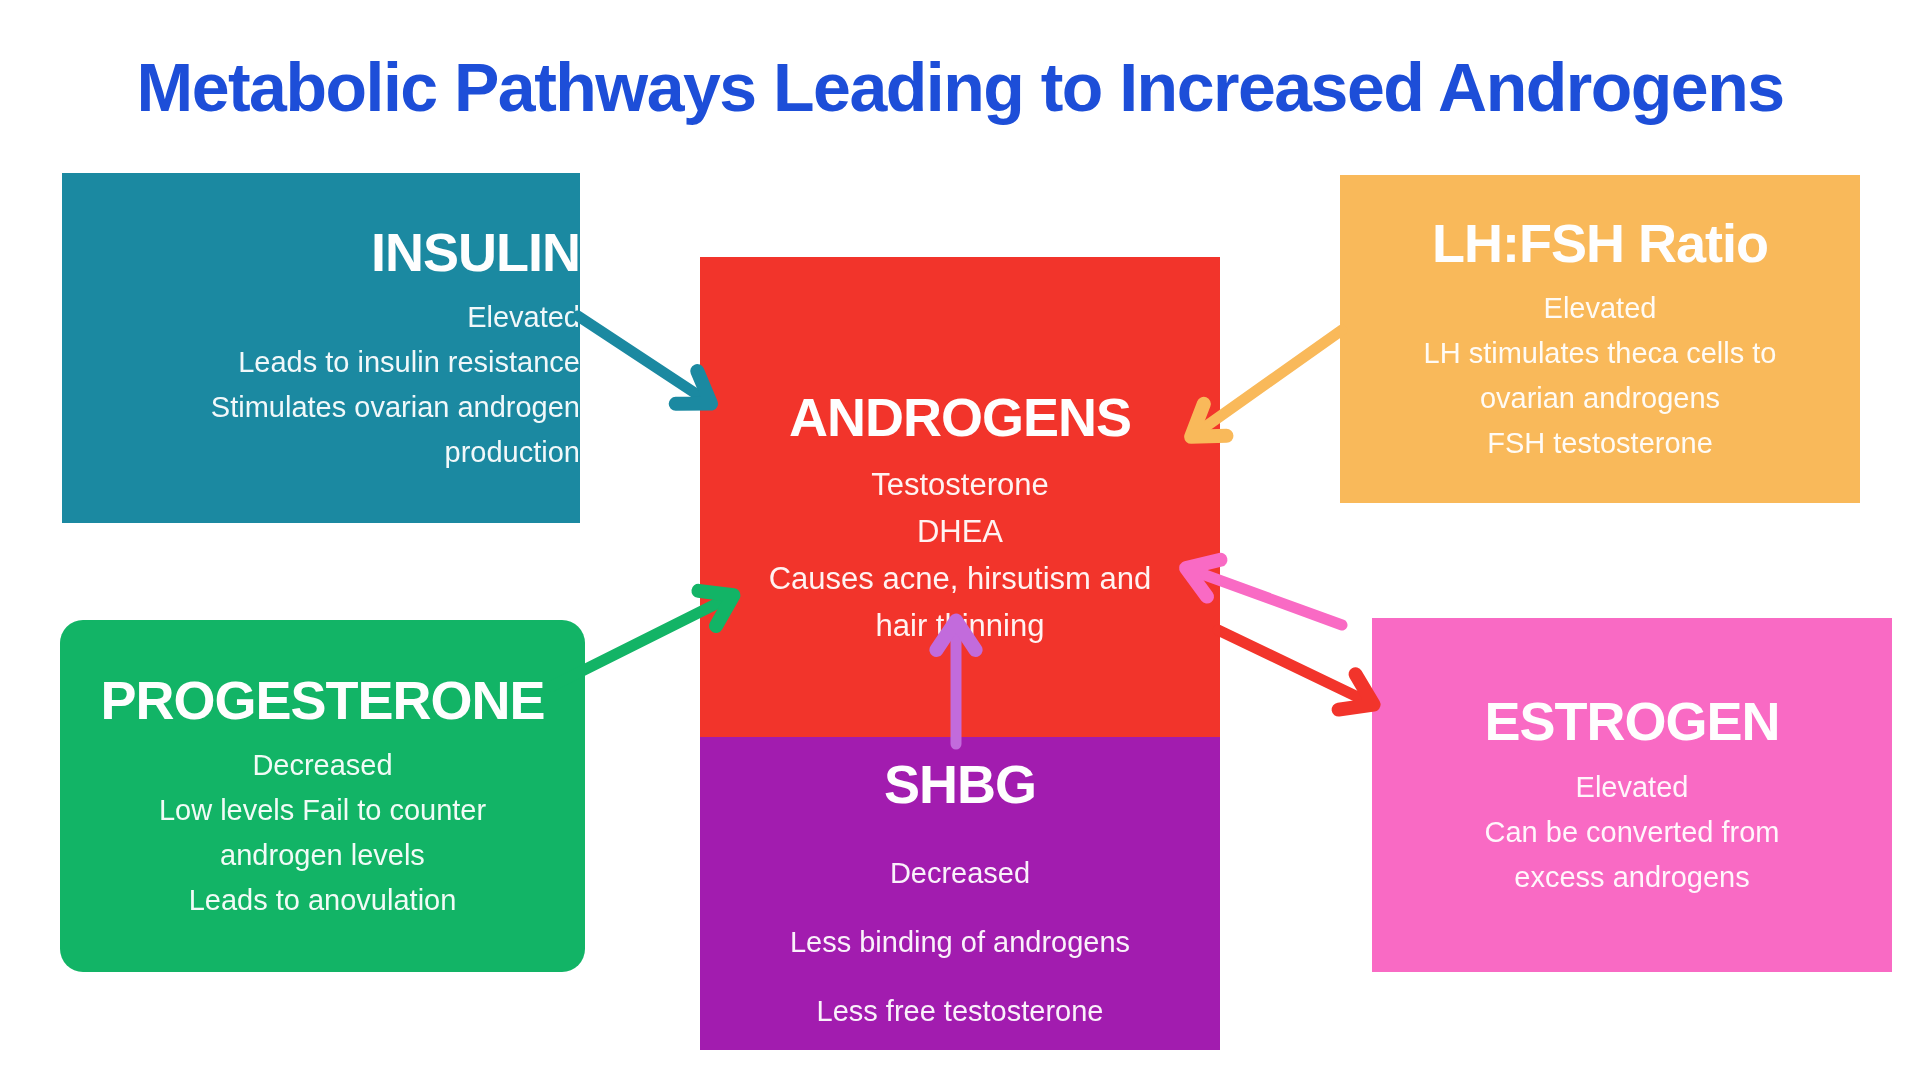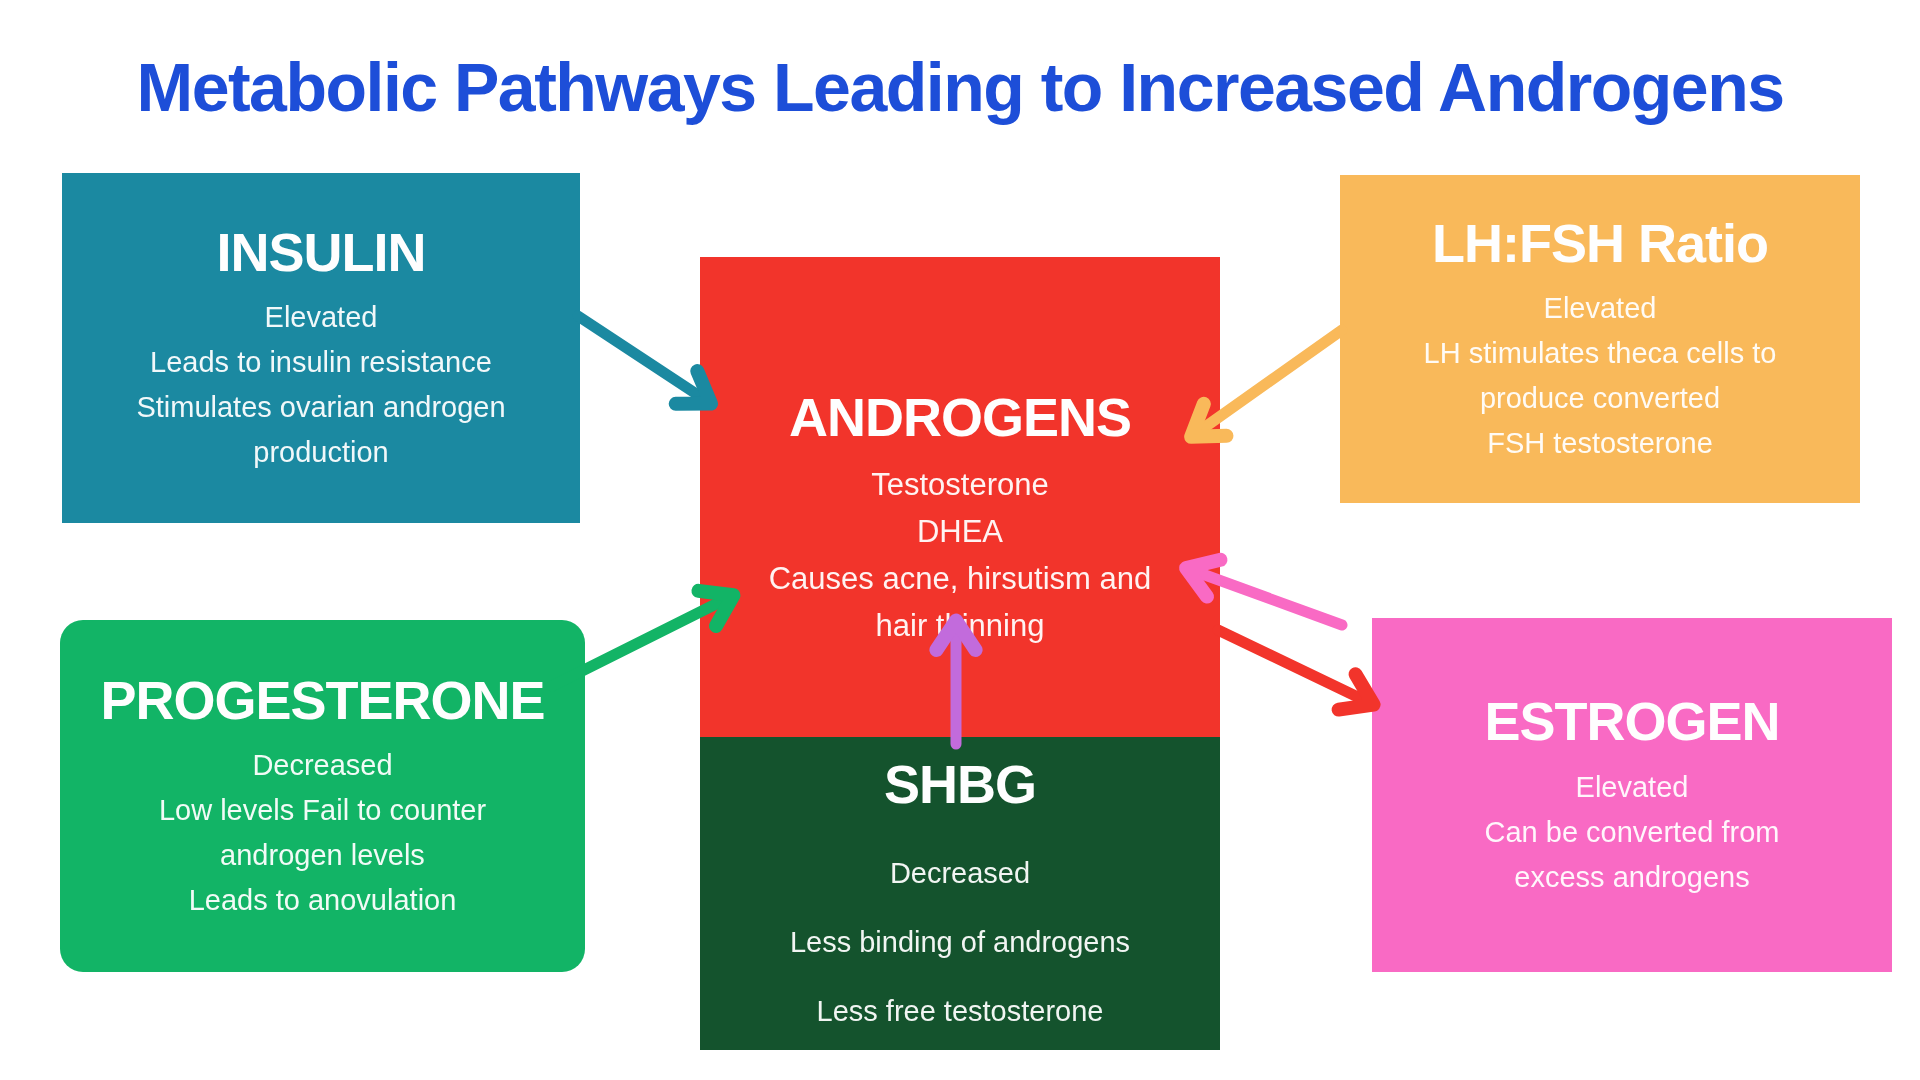--- a/index.html
+++ b/index.html
@@ -34,53 +34,53 @@
   .arrows-layer{position:absolute;left:0;top:0;width:1920px;height:1080px;pointer-events:none;}
   .arrows-layer line{stroke-width:11;stroke-linecap:round;}
 </style>
 </head>
 <body>
 
 <div class="stage" style="background-color: rgb(255, 255, 255);">
 
   <div class="page-title" style="color: #1d4ed8;">Metabolic Pathways Leading to Increased Androgens</div>
 
-  <div class="box box--insulin" style="background-color: rgb(27, 137, 161);">
+  <div class="box box--insulin" style="background-color: rgb(27, 137, 161); align-items: flex-end;">
     <div class="box-title">INSULIN</div>
     <div class="box-line">Elevated</div>
     <div class="box-line">Leads to insulin resistance</div>
     <div class="box-line">Stimulates ovarian androgen</div>
     <div class="box-line">production</div>
   </div>
 
   <div class="box box--lhfsh" style="background-color: rgb(249, 185, 90);">
     <div class="box-title">LH:FSH Ratio</div>
     <div class="box-line">Elevated</div>
     <div class="box-line">LH stimulates theca cells to</div>
-    <div class="box-line">produce converted</div>
+    <div class="box-line">ovarian androgens</div>
     <div class="box-line">FSH testosterone</div>
   </div>
 
   <div class="box box--androgens" style="background-color: rgb(242, 52, 43);">
     <div class="box-title">ANDROGENS</div>
     <div class="box-line">Testosterone</div>
     <div class="box-line">DHEA</div>
     <div class="box-line">Causes acne, hirsutism and</div>
     <div class="box-line">hair thinning</div>
   </div>
 
   <div class="box box--progesterone" style="background-color: rgb(18, 180, 102); border-radius: 23px;">
     <div class="box-title">PROGESTERONE</div>
     <div class="box-line">Decreased</div>
     <div class="box-line">Low levels Fail to counter</div>
     <div class="box-line">androgen levels</div>
     <div class="box-line">Leads to anovulation</div>
   </div>
 
-  <div class="box box--shbg" style="background-color: #14532d; gap: 24px;">
+  <div class="box box--shbg" style="background-color: #a21caf; gap: 24px;">
     <div class="box-title">SHBG</div>
     <div class="box-line">Decreased</div>
     <div class="box-line">Less binding of androgens</div>
     <div class="box-line">Less free testosterone</div>
   </div>
 
   <div class="box box--estrogen" style="background-color: rgb(249, 106, 196);">
     <div class="box-title">ESTROGEN</div>
     <div class="box-line">Elevated</div>
     <div class="box-line">Can be converted from</div>

